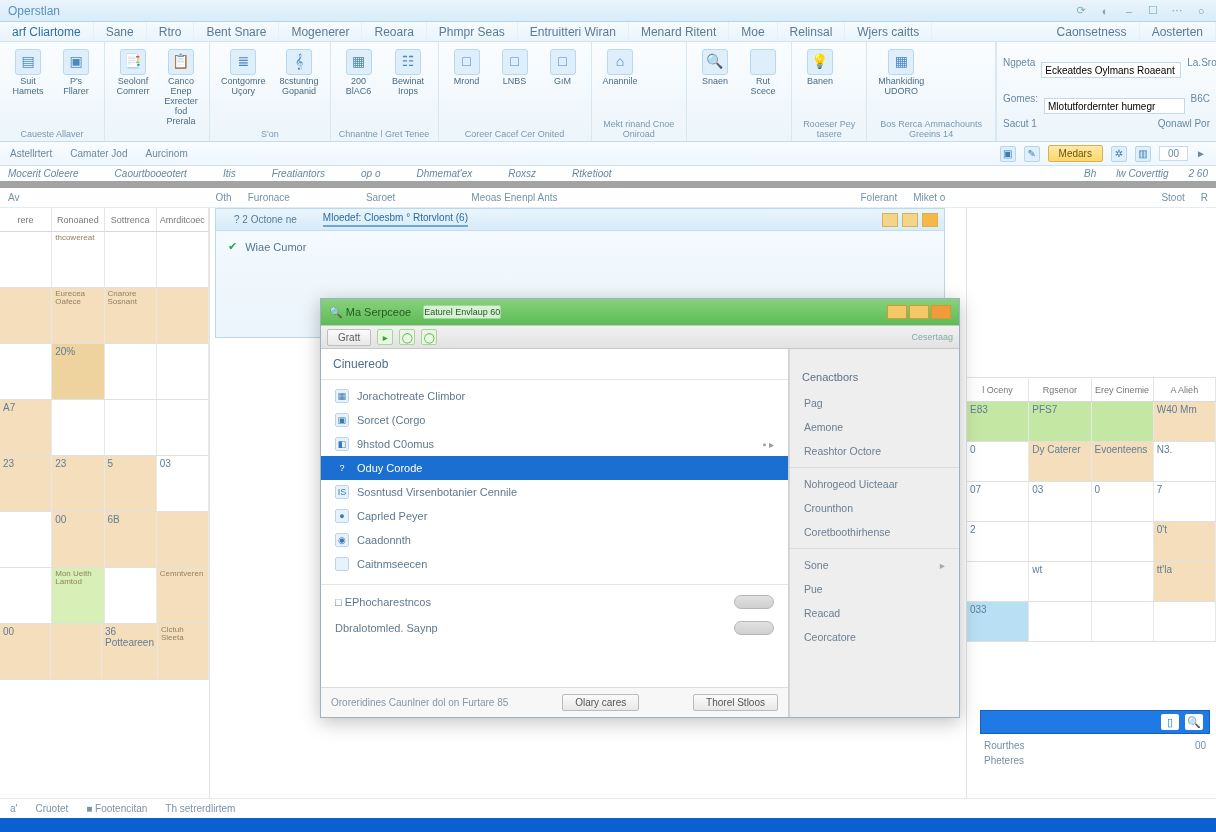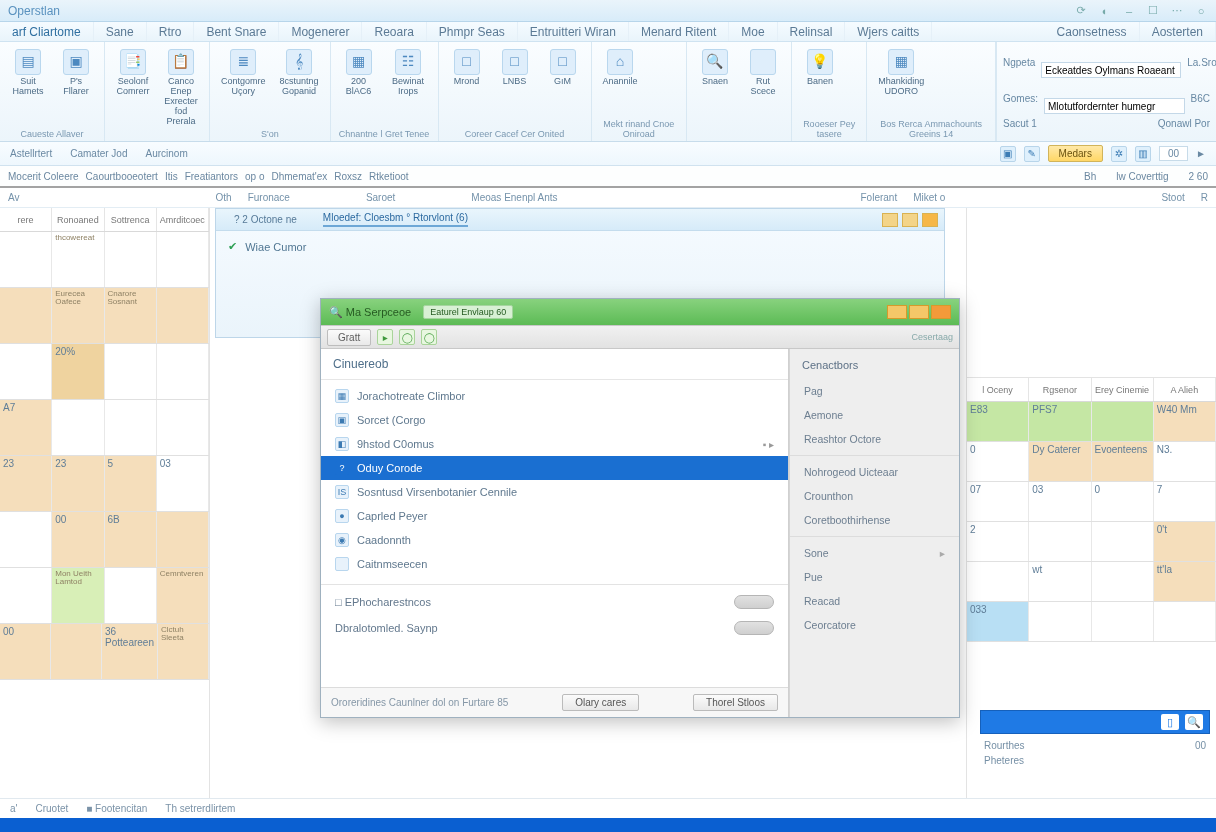--- a/index.html
+++ b/index.html
@@ -30,21 +30,21 @@
 .ribbon-side .srow { display:flex; gap:6px; align-items:center; }
 .ribbon-side input { border:1px solid #c4d8e8; height:16px; flex:1; font-size:10px; padding:0 3px; background:#fff;margin-top:16px; }
 
 
 .subbar { height:24px; background:linear-gradient(#f8fcff,#eef7fd); border-bottom:1px solid #d0e2ef; display:flex; align-items:center; padding:0 10px; gap:18px; font-size:10px; color:#6a89a3; }
 .subbar .right { margin-left:auto; display:flex; align-items:center; gap:8px; }
 .toggle-btn { border:1px solid #d1b45a; background:linear-gradient(#ffe9a8,#ffd766); padding:2px 10px; border-radius:2px; color:#6b5310; font-size:10px; }
 .mini-ic { width:16px; height:16px; background:#dff0fc; border:1px solid #b8d5ea; border-radius:2px; display:inline-flex; align-items:center; justify-content:center; font-size:10px; color:#3d7db5; }
 
 
-.hdr2 { height:22px; display:flex; align-items:center; border-bottom:2px solid #a3a3a3; font-size:10px; color:#6a87a0; padding:0 8px; gap:7px; background:#fdfefe; }
+.hdr2 { height:22px; display:flex; align-items:center; border-bottom:7px solid #a3a3a3; font-size:10px; color:#6a87a0; padding:0 8px; gap:36px; background:#fdfefe;font-style:italic; }
 .hdr2 .r { margin-left:auto; display:flex; gap:20px; align-items:center; }
 
 
 .labrow { height:20px; display:flex; align-items:center; border-bottom:1px solid #e3edf4; background:#fff; font-size:10px; color:#7492aa; }
 .labrow span { padding:0 8px; }
 
 
 .main { position:relative; height:600px; }
 
 
@@ -95,21 +95,21 @@
 .dialog .li.sel { background:#1a6fd1; color:#fff; }
 .dialog .li.sel .liic { background:#1a6fd1; border-color:#1a6fd1; color:#fff; }
 .dialog .li .rarr { margin-left:auto; font-size:10px; color:#999; }
 .dialog .left .sep { border-top:1px solid #e3e3e3; margin:4px 0; }
 .dialog .left .opt { padding:6px 14px; font-size:11px; color:#63788d; display:flex; align-items:center; gap:8px; }
 .dialog .left .opt .togg { margin-left:auto; width:40px; height:14px; background:linear-gradient(#e1e1e1,#cfcfcf); border:1px solid #b5b5b5; border-radius:7px; }
 .dialog .left .foot { margin-top:auto; border-top:1px solid #dcdcdc; padding:6px 10px; font-size:10px; color:#8597a7; display:flex; align-items:center; gap:20px; background:#f7f7f7; }
 .dialog .left .foot .fbtn { margin-left:auto; border:1px solid #bbb; background:linear-gradient(#fbfbfb,#e8e8e8); padding:2px 12px; border-radius:2px; color:#555; }
 
 .dialog .right { width:170px; background:#eeeeee; border-left:1px solid #d5d5d5; padding:6px 0; }
-.dialog .right .rhdr { padding:4px 12px 8px; font-size:11px; color:#5d7186; font-weight:500; }
+.dialog .right .rhdr { padding:4px 12px 8px; font-size:11px; color:#5d7186; font-weight:500;margin-top:12px; }
 .dialog .right .ritem { padding:6px 14px; font-size:10.5px; color:#6c7e90; }
 .dialog .right .rsep { border-top:1px solid #dcdcdc; margin:4px 0; }
 
 
 .status { position:absolute; left:0; right:0; bottom:14px; height:20px; background:#fff; border-top:1px solid #e1e9ef; display:flex; align-items:center; padding:0 10px; font-size:10px; color:#7b93a8; gap:18px; }
 .bluebar { position:absolute; left:0; right:0; bottom:0; height:14px; background:#0a5fd1; }
 
 .rightlow { position:absolute; right:6px; bottom:40px; width:230px; }
 .rightlow .bluebox { height:24px; background:#1f7ae5; border:1px solid #1560bb; margin-bottom:4px; display:flex; align-items:center; justify-content:flex-end; padding:0 6px; gap:6px; }
 .rightlow .bluebox span { width:18px; height:16px; background:#fff; border-radius:2px; display:inline-flex; align-items:center; justify-content:center; color:#1f7ae5; font-size:11px; }
@@ -512,21 +512,21 @@
       <div class="line">
           <span class="chkic">✔</span>
           <span>Wiae Cumor</span>
         </div>
     </div>
   </div>
 
   <div class="dialog">
     <div class="dtitle">
       <span>🔍 Ma Serpceoe</span>
-      <span style="background:#d8f0d4;border:1px solid #a5d59f;padding:1px 6px;font-size:9px;border-radius:2px">Eaturel Envlaup 60</span>
+      <span style="background:#d8f0d4;border:1px solid #a5d59f;padding:1px 0;font-size:9px;border-radius:2px">Eaturel Envlaup 60</span>
       <div class="r">
         <span></span>
         <span></span>
         <span style="background:#f39a3a"></span>
       </div>
     </div>
     <div class="dtool">
       <span class="btn">Gratt</span>
       <span class="mini-ic" style="background:#e8f7e0;border-color:#a9d49a;color:#3f9a3c">▸</span>
       <span class="mini-ic" style="background:#e8f7e0;border-color:#a9d49a;color:#3f9a3c">◯</span>

